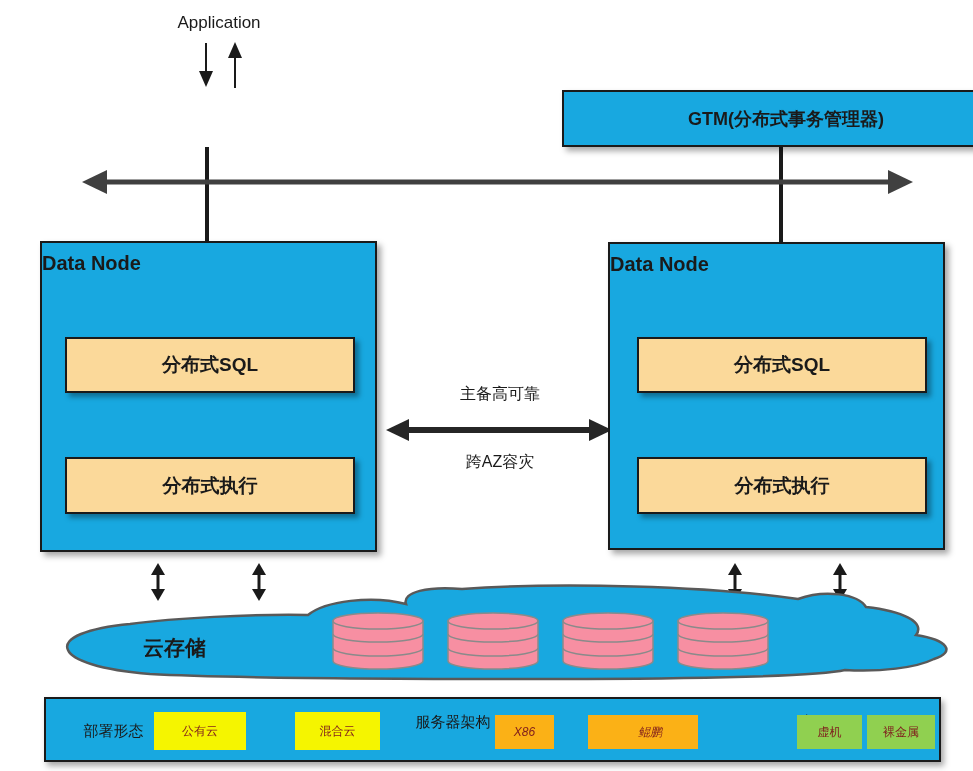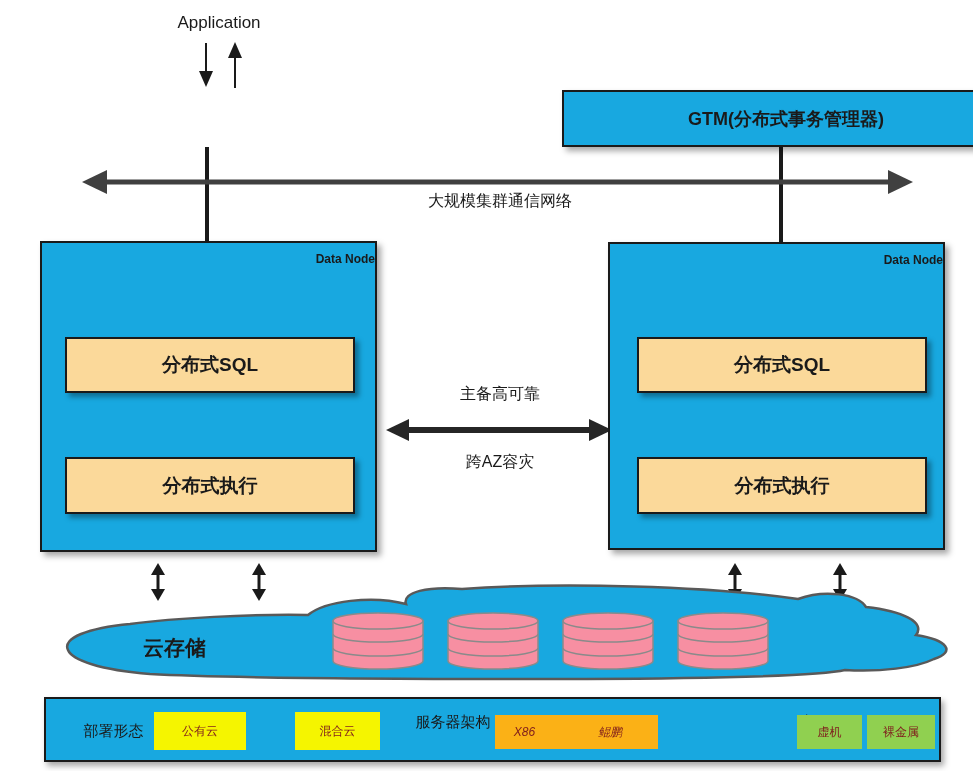--- a/index.html
+++ b/index.html
@@ -6,21 +6,21 @@
   #stage {
     position:relative; width:973px; height:771px; background:#ffffff;
     font-family:"Liberation Sans", sans-serif; color:#1a1a1a; overflow:hidden;
   }
   .box {
     position:absolute; background:var(--node-blue); border:2px solid #1a1a1a;
     display:flex; align-items:center; justify-content:center;
     font-weight:bold; box-shadow:4px 4px 6px rgba(0,0,0,0.35); box-sizing:border-box;
   }
   .node-title { font-size:18px; }
-  .dn-title { position:absolute; top:9px; left:0; width:100%; text-align:right; font-weight:bold; font-size:12px; }
+  .dn-title { position:absolute; top:9px; left:0; width:100%; text-align:left; font-weight:bold; font-size:20px; }
   .module {
     position:absolute; background:var(--module-tan); border:2px solid #1a1a1a;
     display:flex; align-items:center; justify-content:center; font-weight:bold; font-size:19px;
     box-shadow:4px 4px 5px rgba(0,0,0,0.35); box-sizing:border-box;
   }
   .label { position:absolute; color:#1a1a1a; }
   .center { text-align:center; }
   svg { position:absolute; left:0; top:0; }
   .conn-line  { stroke:#1a1a1a; stroke-width:4; }
   .net-line   { stroke:var(--arrow-gray); stroke-width:5; }
@@ -142,21 +142,20 @@
     </g>
   </svg>
 
   <div class="label center" style="left:158px; top:13px; width:122px; font-size:17px;">Application</div>
 
 
   <div class="box node-title" style="left:562px; top:90px; width:448px; height:57px;">
     <span>GTM(分布式事务管理器)</span>
   </div>
 
-  <div class="label center" style="left:390px; top:191px; width:220px; font-size:16px;">大规模集群通信网络</div>
 
   <div class="box" style="left:40px; top:241px; width:337px; height:311px; display:block;">
     <div class="dn-title">Data Node</div>
     <div class="module" style="left:23px; top:94px; width:290px; height:56px;">
       <span>分布式SQL</span>
     </div>
     <div class="module" style="left:23px; top:214px; width:290px; height:57px;">
       <span>分布式执行</span>
     </div>
   </div>
@@ -182,21 +181,21 @@
       <span>公有云</span>
     </div>
     <div class="chip chip-yellow" style="left:208px; top:13px; width:85px; height:38px;margin-left:41px;">
       <span>混合云</span>
     </div>
 
     <div class="legend-label" style="left:366px; top:14px; width:82px;">服务器架构</div>
     <div class="chip chip-amber" style="left:449px; top:16px; width:59px; height:34px;">
       <span>X86</span>
     </div>
-    <div class="chip chip-amber" style="left:502px; top:16px; width:110px; height:34px;padding-left:14px;">
+    <div class="chip chip-amber" style="left:542px; top:16px; width:110px; height:34px;padding-left:14px;">
       <span>鲲鹏</span>
     </div>
 
     <div class="legend-label" style="left:706px; top:14px; width:44px;margin-left:44px;">部署类型</div>
     <div class="chip chip-green" style="left:751px; top:16px; width:65px; height:34px;">
       <span>虚机</span>
     </div>
     <div class="chip chip-green" style="left:821px; top:16px; width:68px; height:34px;justify-content:center;">
       <span>裸金属</span>
     </div>

